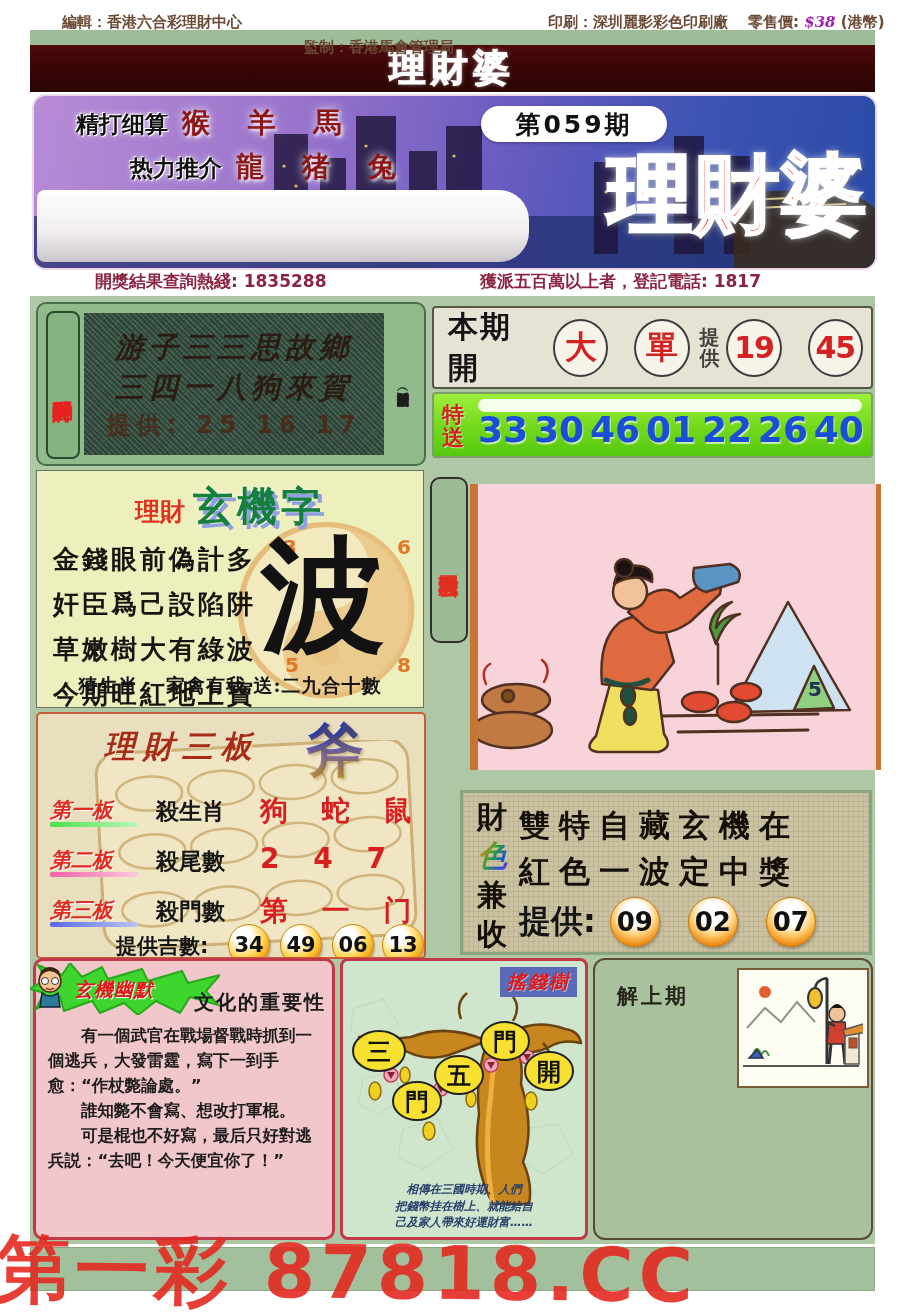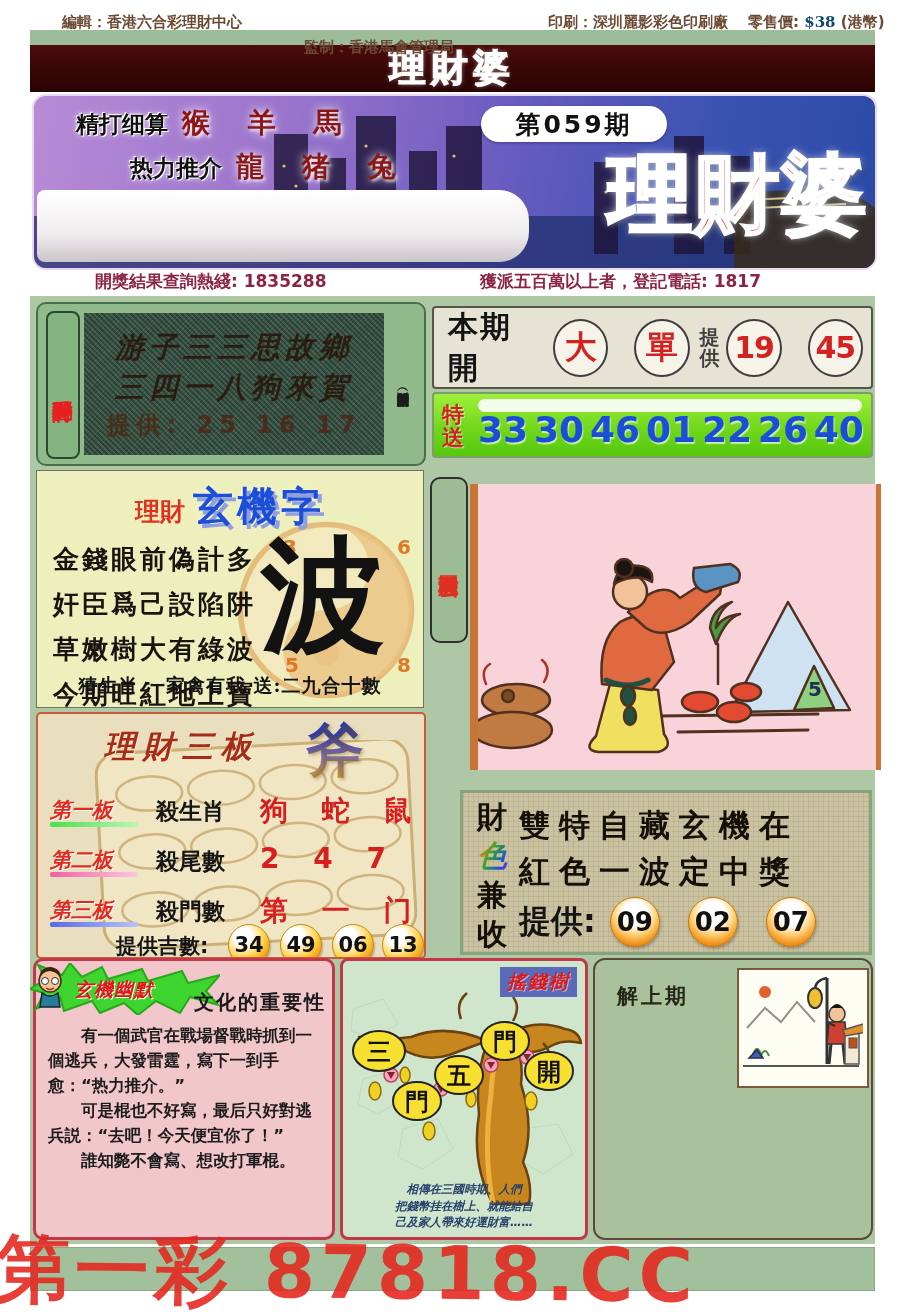--- a/index.html
+++ b/index.html
@@ -74,21 +74,21 @@
             background:linear-gradient(180deg,#9ef03a 0%,#72d81c 55%,#55c80e 100%);box-sizing:border-box;}
   .special-shine{left:44px;top:5px;width:384px;height:13px;background:rgba(255,255,255,.9);border-radius:8px;}
   .special-label{left:8px;top:9px;font-size:22px;color:#d42020;text-shadow:1px 1px 0 rgba(255,255,255,.6);}
   .special-nums{left:44px;top:15px;width:386px;display:flex;justify-content:space-between;padding-right:6px;
             font-size:36px;font-weight:bold;color:#1a4ed8;text-shadow:1px 2px 1px rgba(255,255,255,.65);}
 
   
   .mystery-box{left:36px;top:470px;width:386px;height:236px;background:#edf0bc;border:1px solid #707060;}
   .mw-title{left:0;top:8px;width:100%;text-align:center;}
   .mw-title .pre{font-size:25px;font-weight:bold;color:#e03020;margin-right:8px;}
-  .mw-title .main{font-size:40px;font-weight:bold;color:#1d4ed8;letter-spacing:4px;
+  .mw-title .main{font-size:40px;font-weight:bold;color:#15803d;letter-spacing:4px;
             text-shadow:4px 4px 0 #8f9fe0,0 0 4px rgba(255,255,255,.7);margin-top:46px;}
   .mw-poem{left:16px;top:66px;font-family:"DejaVu Serif",serif;font-weight:bold;font-size:26px;
             color:#181410;line-height:45px;letter-spacing:3px;white-space:nowrap;}
   .mw-big{left:224px;top:56px;font-family:"DejaVu Serif",serif;font-weight:bold;font-size:124px;
             color:#121212;line-height:1.1;}
   .mw-corner{font-size:20px;font-weight:bold;color:#e07828;}
   .mw-footer{left:0;bottom:8px;width:100%;text-align:center;font-family:"DejaVu Serif",serif;
             font-weight:bold;font-size:19px;color:#141414;letter-spacing:1px;}
 
   
@@ -160,21 +160,21 @@
   
   .last-box{left:593px;top:958px;width:280px;height:282px;background:#a9c29d;border:2px solid #5a4a36;
             border-radius:12px;box-sizing:border-box;}
   .last-title{left:22px;top:22px;font-size:21px;font-weight:bold;color:#252518;letter-spacing:3px;}
   .last-pic{left:142px;top:8px;width:128px;height:116px;background:#fdfdf4;border:2px solid #7a5a3a;}
 
   
   .footer-bar{left:30px;top:1247px;width:845px;height:44px;background:#a3c09c;border:1px solid #8aa884;
             box-sizing:border-box;}
   .footer-item{top:13px;font-size:15px;font-weight:bold;color:#6b4a35;}
-  .price-val{color:#0c4a6e;font-family:"DejaVu Serif",serif;margin-top:21px;}
+  .price-val{color:#a21caf;font-style:italic;font-family:"DejaVu Serif",serif;margin-top:21px;}
   .watermark{left:-4px;top:1225px;width:910px;font-size:74px;font-weight:900;color:rgba(228,36,28,.88);
             letter-spacing:5px;white-space:nowrap;transform:rotate(.6deg);z-index:9;
             font-family:"DejaVu Sans",sans-serif;}
 </style>
 </head>
 <body>
 
 <div class="page">
 
   <div class="abs top-green"></div>
@@ -397,23 +397,23 @@
         <path d="M9,12 q10,-12 22,0 l-2,-6 q-9,-8 -18,0 Z" fill="#3a2410"></path>
         <circle cx="15" cy="16" r="3.5" fill="#fff" stroke="#333"></circle>
           <circle cx="25" cy="16" r="3.5" fill="#fff" stroke="#333"></circle>
         <path d="M16,23 q4,3 8,0" stroke="#803020" fill="none" stroke-width="1.5"></path>
         <path d="M12,28 q8,6 16,0 l2,14 -20,0 Z" fill="#2a7a9a" stroke="#123" stroke-width="1.5"></path>
       </svg>
       <span class="humor-badge-text">玄機幽默</span>
     </div>
     <div class="abs humor-title">文化的重要性</div>
     <div class="abs humor-body">
-      <p>有一個武官在戰場督戰時抓到一個逃兵，大發雷霆，寫下一到手愈：“热力推介。”</p>
+      <p>有一個武官在戰場督戰時抓到一個逃兵，大發雷霆，寫下一到手愈：“作杖斃論處。”</p>
+      <p>誰知斃不會寫、想改打軍棍。</p>
       <p>可是棍也不好寫，最后只好對逃兵説：“去吧！今天便宜你了！”</p>
-      <p>誰知斃不會寫、想改打軍棍。</p>
     </div>
   </div>
 
   <div class="abs tree-box">
     <svg width="242" height="230" viewBox="0 0 242 230" style="position:absolute;left:0;top:18px;">
       <g stroke="#b9d7b4" stroke-width="1" fill="none" opacity=".8">
         <polygon points="10,30 40,20 55,45 30,60 8,52"></polygon>
           <polygon points="60,150 95,140 110,170 80,190 55,178"></polygon>
         <polygon points="180,150 215,145 230,175 200,195 175,180"></polygon>
           <polygon points="20,100 50,92 60,120 35,135 15,125"></polygon>

